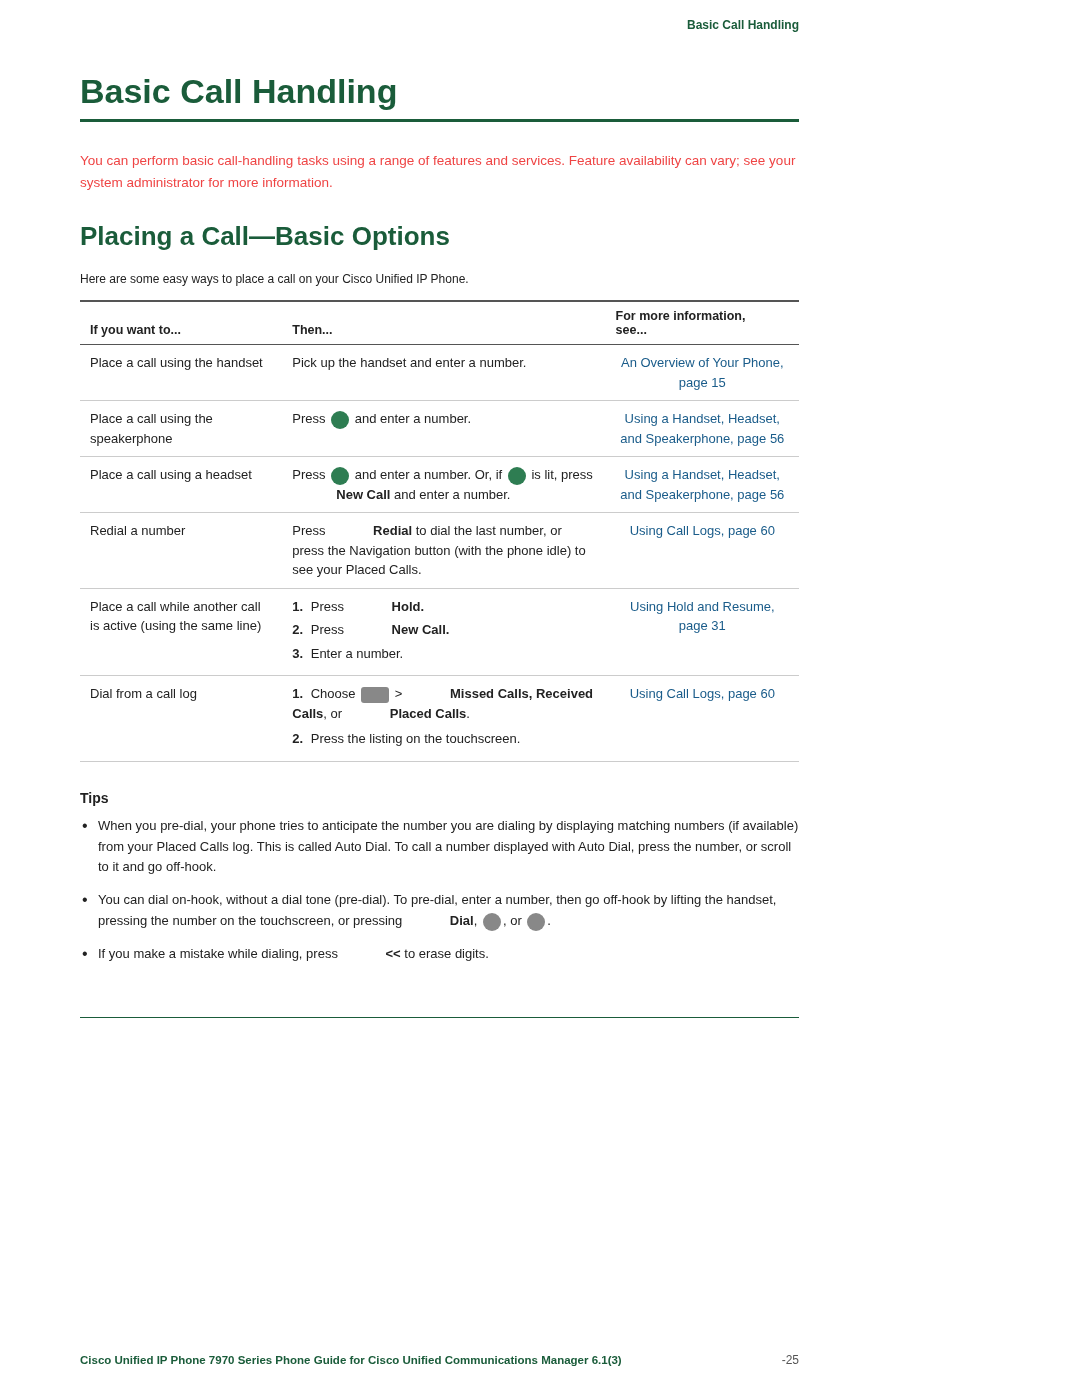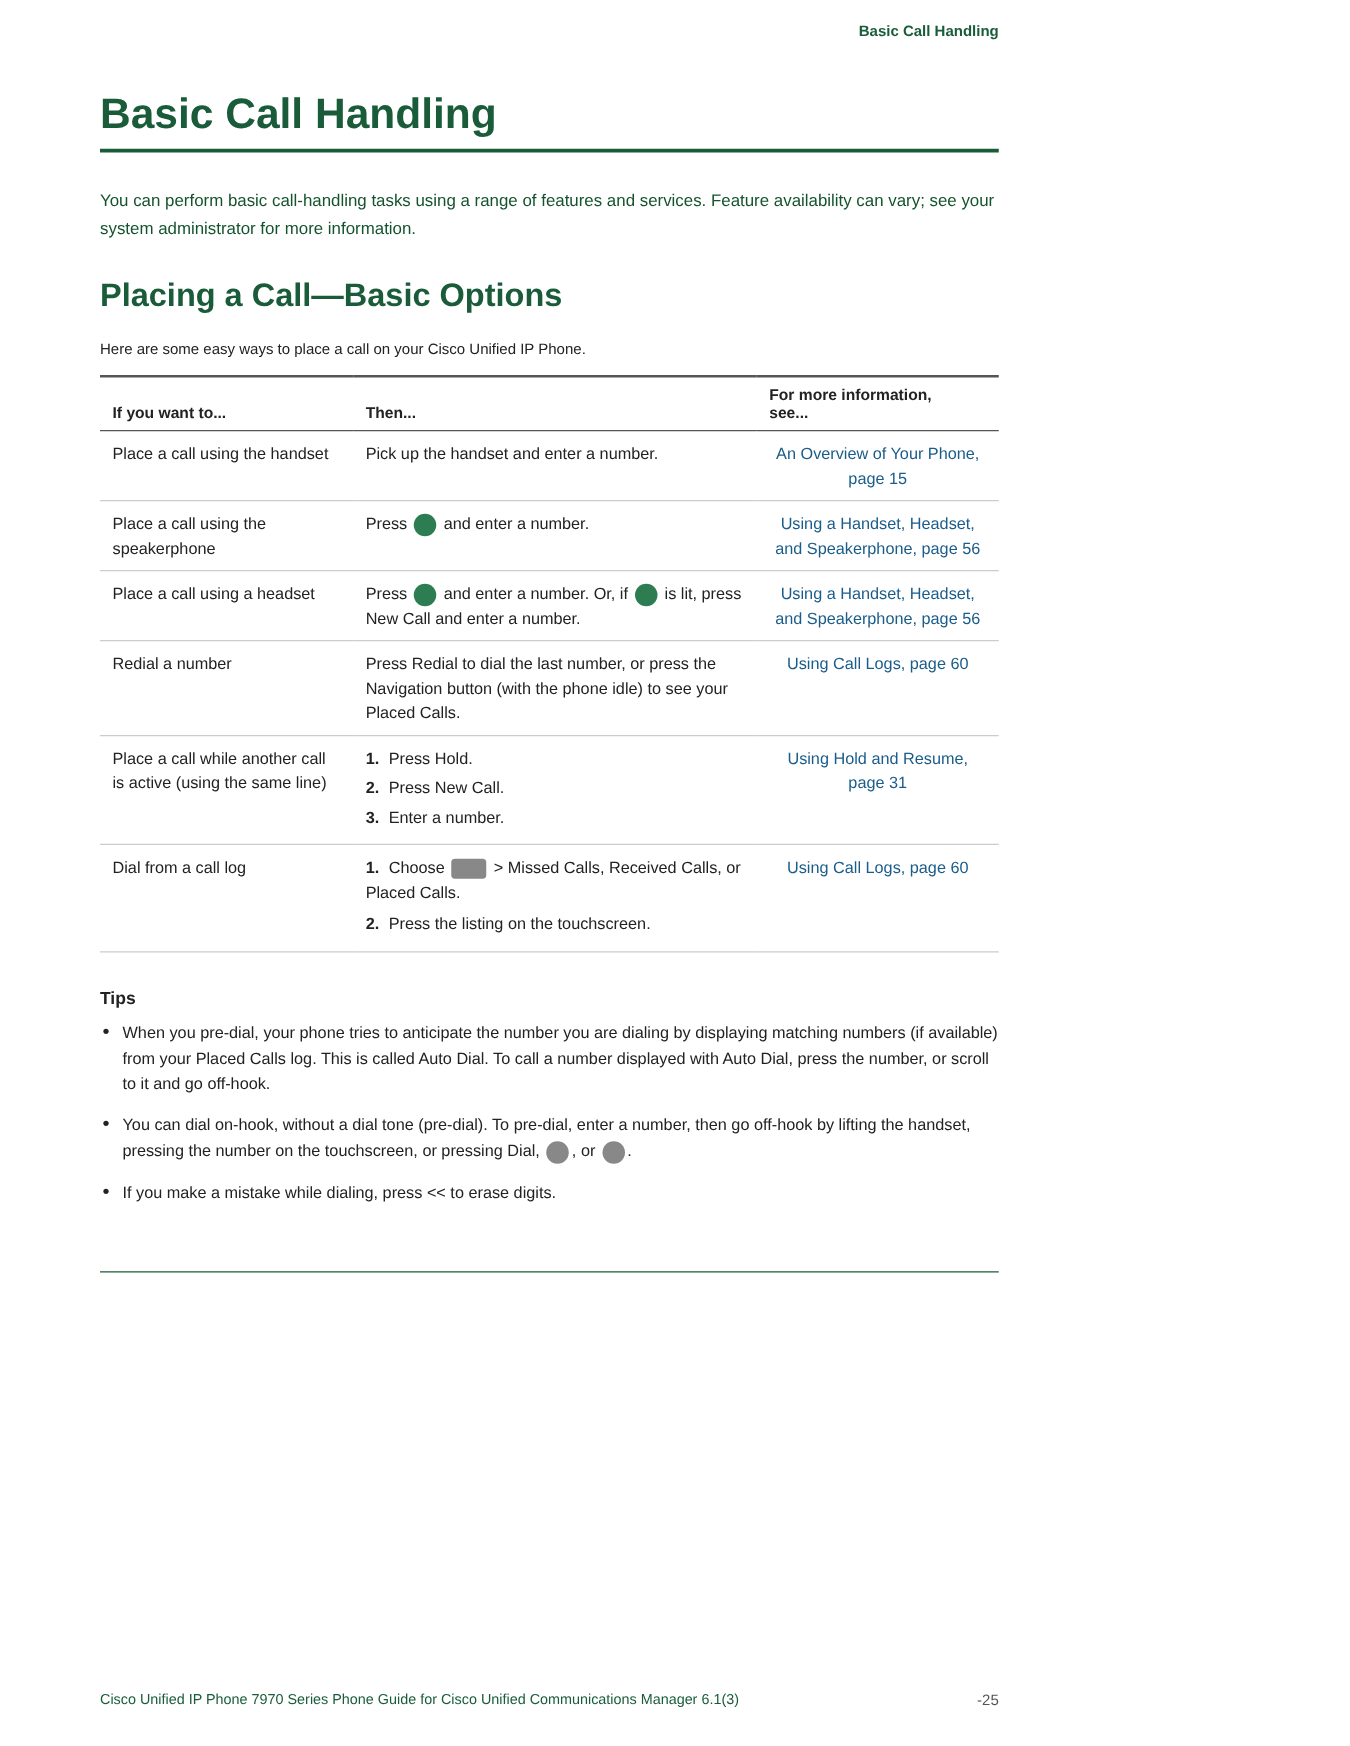--- a/index.html
+++ b/index.html
@@ -47,21 +47,21 @@
 
     .title-rule {
       border: none;
       border-top: 3px solid #1a5c3a;
       margin-bottom: 28px;
     }
 
     
     .intro-text {
       font-size: 13.5px;
-      color: #14532d;
+      color: #ef4444;
       line-height: 1.6;
       margin-bottom: 28px;
     }
 
     
     .section-title {
       font-size: 26px;
       font-weight: bold;
       color: #1a5c3a;
       margin-bottom: 20px;
@@ -112,21 +112,22 @@
       color: #1a5c8a;
       text-align: center;
     }
 
     .link-text {
       color: #1a5c8a;
       text-decoration: none;
     }
 
     .bold-text {
-      font-weight: normal;
+      font-weight: bold;
+      margin-left: 44px;
     }
 
     
     .tips-section {
       margin-top: 10px;
     }
 
     .tips-title {
       font-size: 14px;
       font-weight: bold;
@@ -162,21 +163,21 @@
       left: 0;
       right: 0;
       padding: 0 80px;
       display: flex;
       justify-content: space-between;
       align-items: center;
       font-size: 11.5px;
     }
 
     .footer-left {
-      font-weight: normal;
+      font-weight: bold;
       color: #1a5c3a;
       font-size: 11.5px;
     }
 
     .footer-right {
       color: #555;
       font-size: 12px;
     }
 
     .footer-rule {

